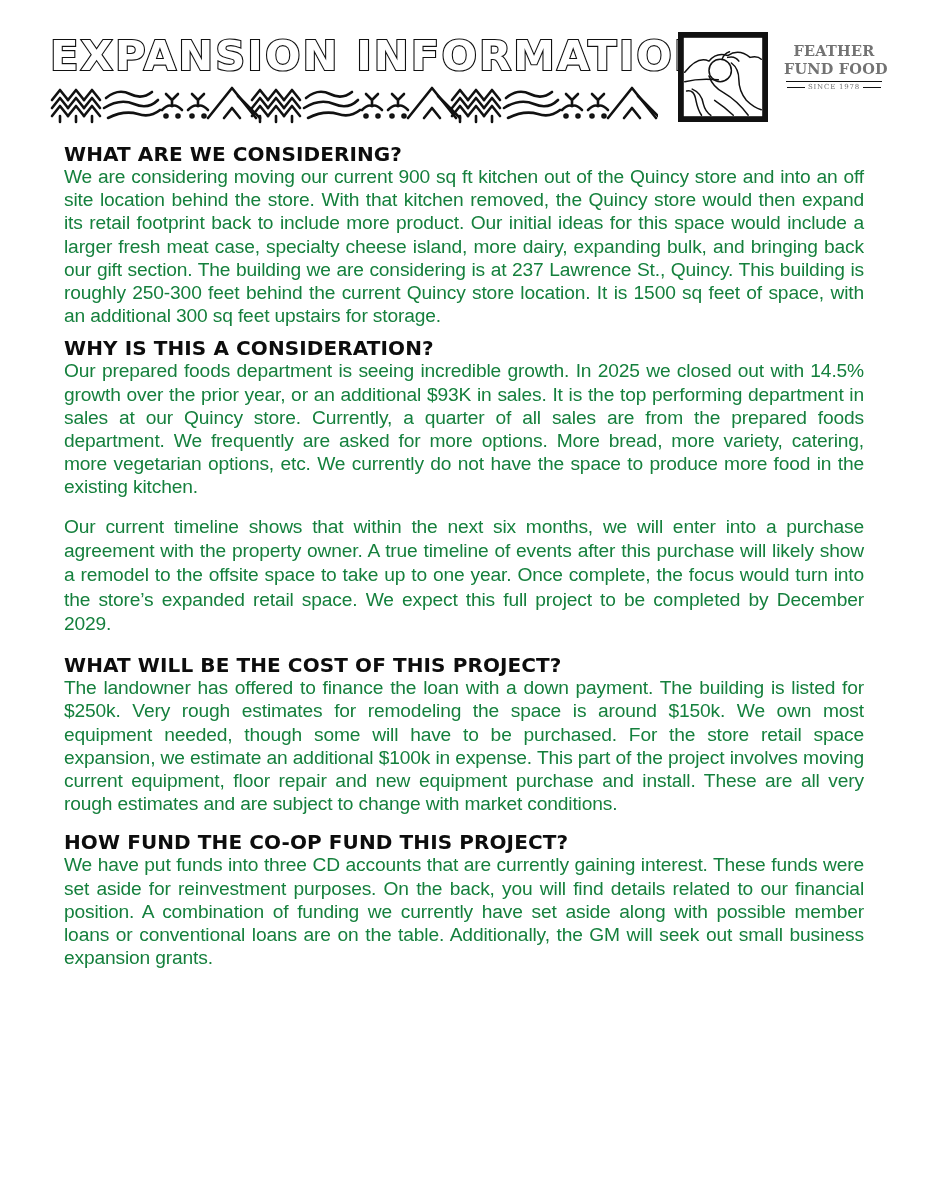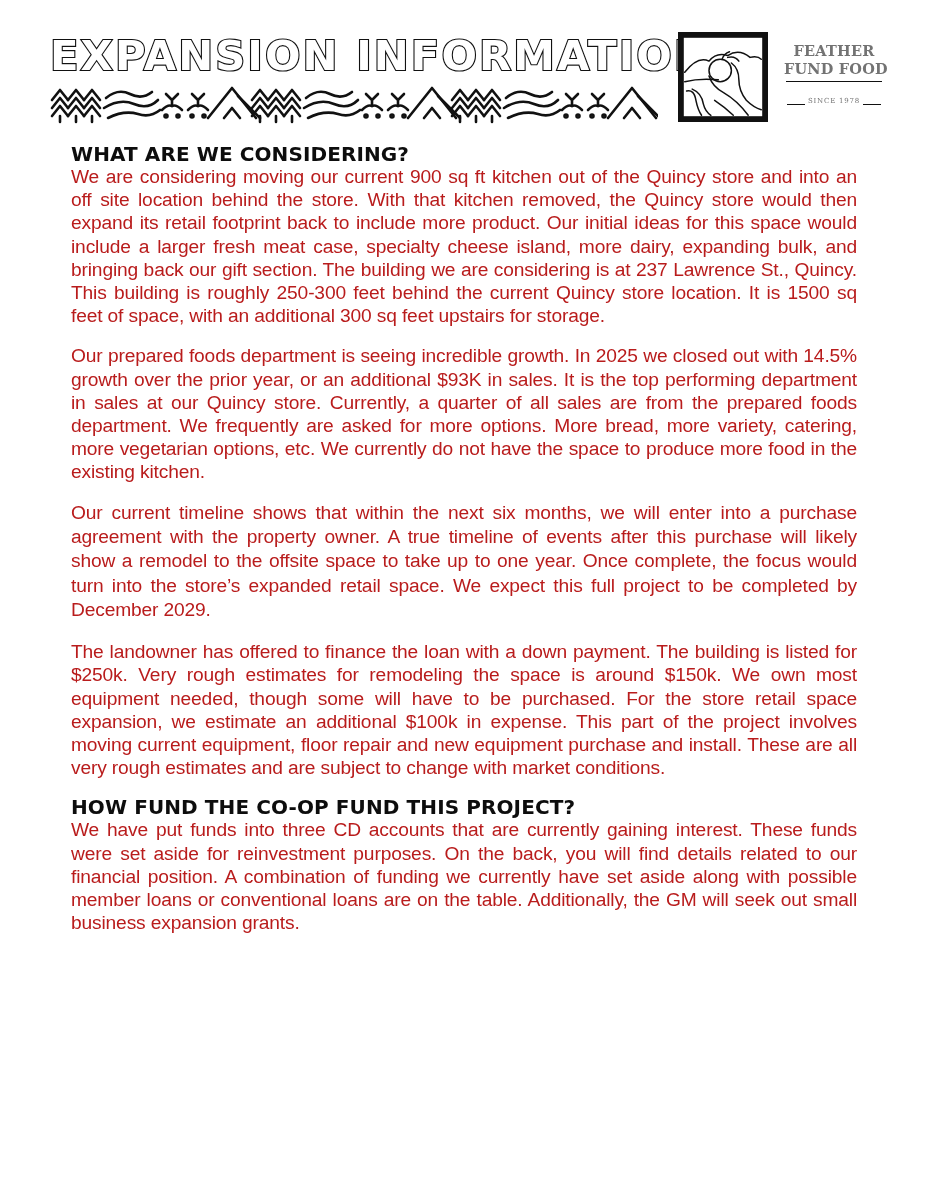--- a/index.html
+++ b/index.html
@@ -18,33 +18,33 @@
       paint-order: stroke fill;
     }
     .title-inner { display: inline-block; transform: scaleX(1.02); transform-origin: left; }
     .border-art { position: absolute; left: 0; top: 54px; width: 610px; height: 40px; }
     .logo { position: absolute; left: 630px; top: 2px; width: 215px; height: 92px; }
     .logo-mark { position: absolute; left: 0; top: 0; width: 90px; height: 90px; border: 3px solid #111; box-sizing: border-box; }
     .logo-text { position: absolute; left: 106px; top: 10px; width: 100px; text-align: center; font-family: "DejaVu Serif", serif; color: #737373; }
     .logo-line1, .logo-line2 { font-weight: bold; font-size: 14.5px; line-height: 18px; white-space: nowrap; letter-spacing: 0.2px; }
     .logo-rule { border-top: 1.5px solid #111; margin: 3px 2px 0; }
     .logo-coop { font-size: 27px; line-height: 30px; font-weight: bold; letter-spacing: 0.5px; }
-    .logo-since { display: flex; align-items: flex-end; font-size: 7px; letter-spacing: 0.8px; margin-top: 15px; }
+    .logo-since { display: flex; align-items: center; font-size: 7px; letter-spacing: 0.8px; margin-top: 1px; }
     .logo-since .dash { flex: 1; border-top: 1px solid #111; margin: 0 3px; }
 
     .content { position: absolute; left: 54px; top: 137px; width: 820px; }
-    .section { margin: 17px; }
+    .section { margin: 10px; }
     .heading {
       font-family: "DejaVu Sans", sans-serif; font-weight: bold;
       font-size: 20px; line-height: 22px; margin: 0; color: #0d0d0d;
       letter-spacing: 0.1px;
     }
     .body {
       margin: 0; font-family: "Liberation Sans", sans-serif; font-size: 19.2px;
-      line-height: 23.2px; text-align: justify; color: #b91c1c;
+      line-height: 23.2px; text-align: justify; color: #15803d;
       letter-spacing: -0.15px;
     }
     .s1 { margin-top: 6px; }
     .s2 { margin-top: 10px; }
     .s3 { margin-top: 16px; }
     .s3 .body { line-height: 24.3px; }
     .s4 { margin-top: 18px; }
     .s5 { margin-top: 16px; }
   </style>
 </head>
@@ -112,25 +112,27 @@
     </div>
   </div>
 </div>
 
 <div class="content">
   <section class="section s1">
     <h2 class="heading">WHAT ARE WE CONSIDERING?</h2>
     <p class="body">We are considering moving our current 900 sq ft kitchen out of the Quincy store and into an off site location behind the store. With that kitchen removed, the Quincy store would then expand its retail footprint back to include more product. Our initial ideas for this space would include a larger fresh meat case, specialty cheese island, more dairy, expanding bulk, and bringing back our gift section. The building we are considering is at 237 Lawrence St., Quincy. This building is roughly 250-300 feet behind the current Quincy store location. It is 1500 sq feet of space, with an additional 300 sq feet upstairs for storage.</p>
   </section>
   <section class="section s2">
+    <h2 class="heading">WHY IS THIS A CONSIDERATION?</h2>
     <p class="body">Our prepared foods department is seeing incredible growth. In 2025 we closed out with 14.5% growth over the prior year, or an additional $93K in sales. It is the top performing department in sales at our Quincy store. Currently, a quarter of all sales are from the prepared foods department. We frequently are asked for more options. More bread, more variety, catering, more vegetarian options, etc. We currently do not have the space to produce more food in the existing kitchen.</p>
   </section>
   <section class="section s3">
     <p class="body">Our current timeline shows that within the next six months, we will enter into a purchase agreement with the property owner. A true timeline of events after this purchase will likely show a remodel to the offsite space to take up to one year. Once complete, the focus would turn into the store’s expanded retail space. We expect this full project to be completed by December 2029.</p>
   </section>
   <section class="section s4">
+    <h2 class="heading">WHAT WILL BE THE COST OF THIS PROJECT?</h2>
     <p class="body">The landowner has offered to finance the loan with a down payment. The building is listed for $250k. Very rough estimates for remodeling the space is around $150k. We own most equipment needed, though some will have to be purchased. For the store retail space expansion, we estimate an additional $100k in expense.  This part of the project involves moving current equipment, floor repair and new equipment purchase and install. These are all very rough estimates and are subject to change with market conditions.</p>
   </section>
   <section class="section s5">
     <h2 class="heading">HOW FUND THE CO-OP FUND THIS PROJECT?</h2>
     <p class="body">We have put funds into three CD accounts that are currently gaining interest. These funds were set aside for reinvestment purposes. On the back, you will find details related to our financial position. A combination of funding we currently have set aside along with possible member loans or conventional loans are on the table. Additionally, the GM will seek out small business expansion grants.</p>
   </section>
 </div>
 
 </body></html>

